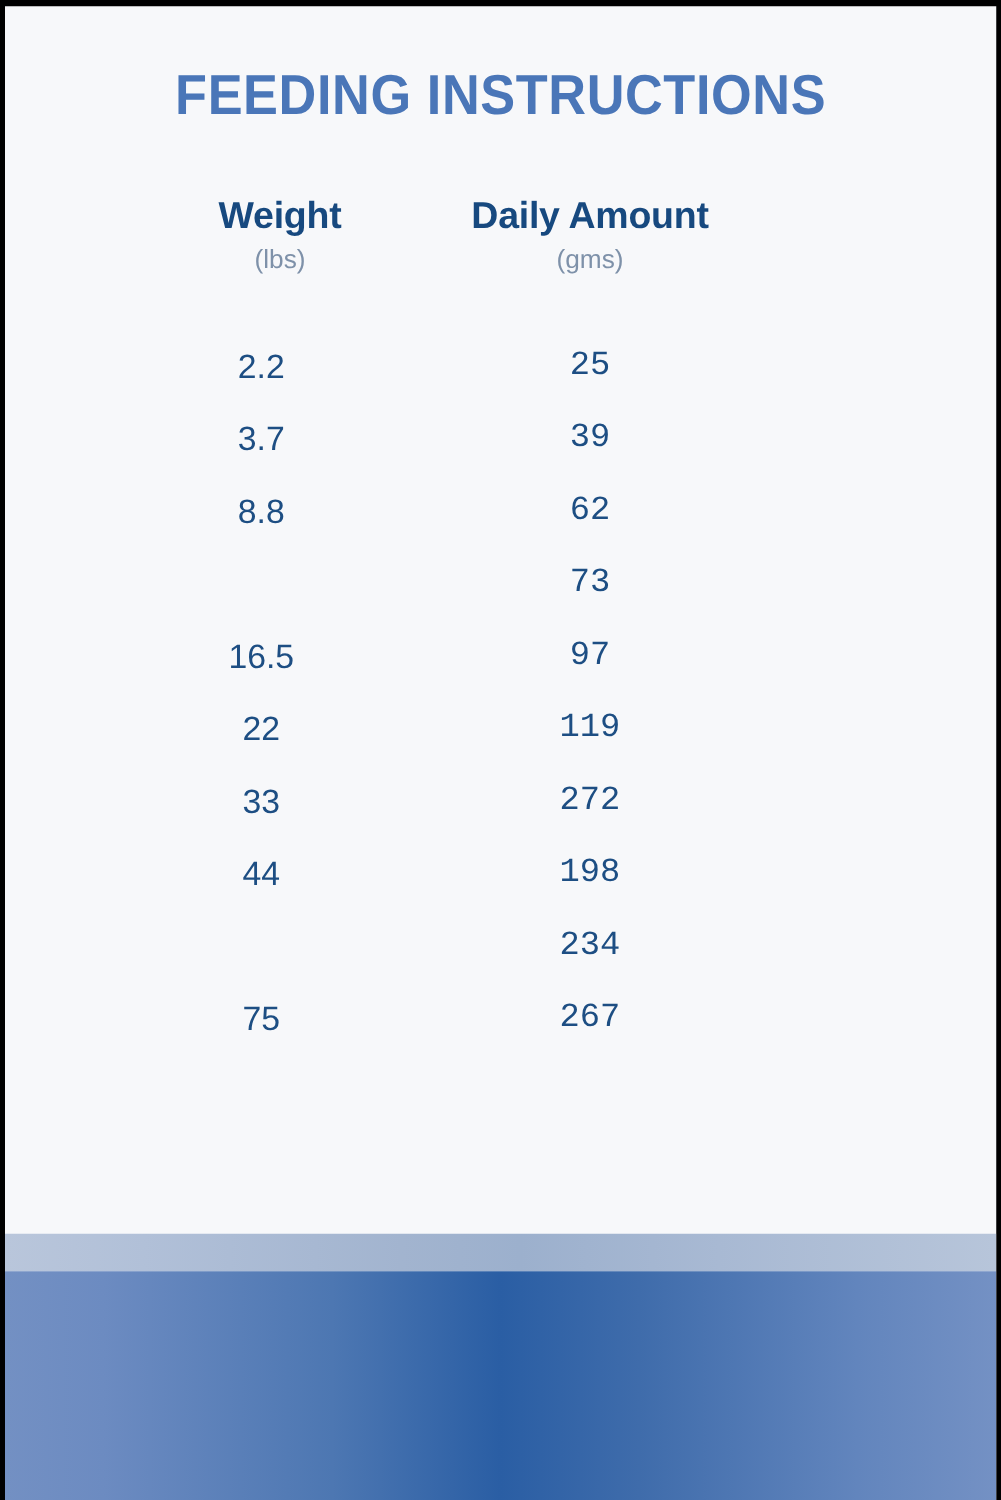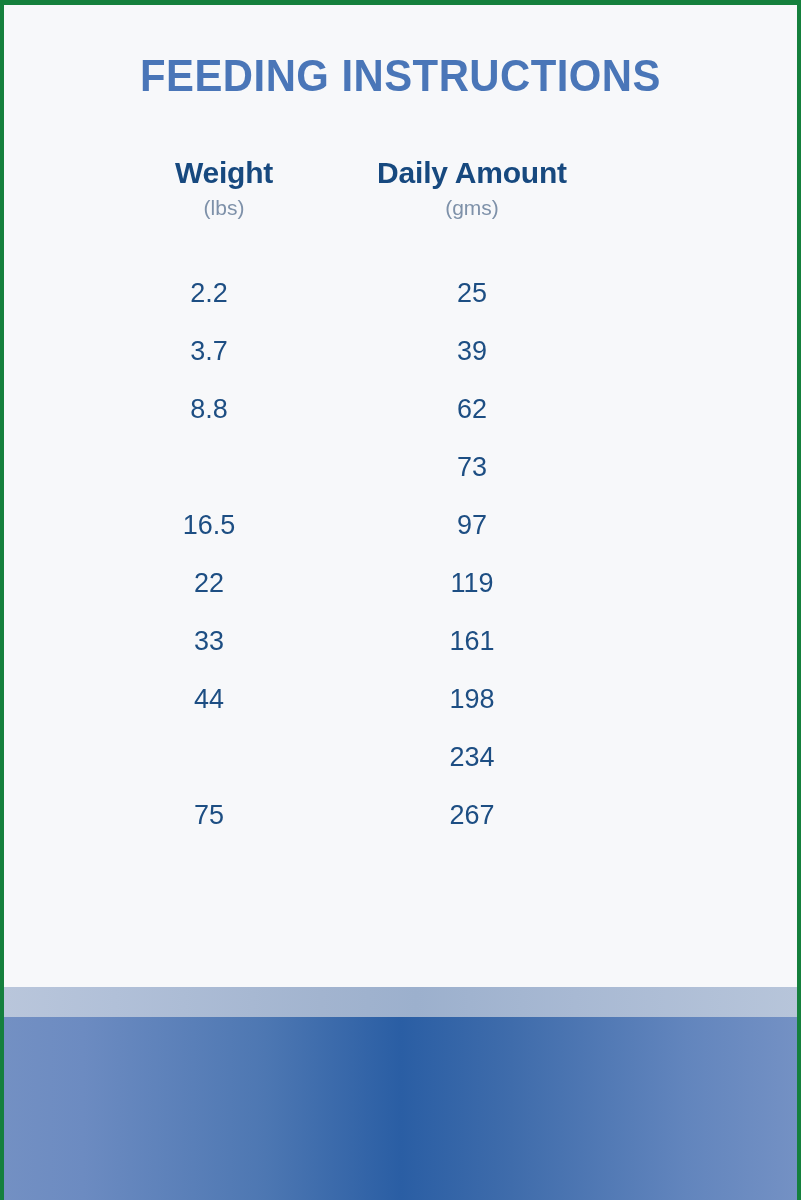--- a/index.html
+++ b/index.html
@@ -4,21 +4,21 @@
 <style>
   html, body {
     margin: 0;
     padding: 0;
     background: #ffffff;
   }
   #page {
     position: relative;
     width: 801px;
     height: 1200px;
-    background: #15803d;
+    background: #000000;
     overflow: hidden;
     font-family: "Liberation Sans", "DejaVu Sans", sans-serif;
     -webkit-font-smoothing: antialiased;
   }
 
   
   #card {
     position: absolute;
     left: 4px;
     top: 5px;
@@ -99,21 +99,21 @@
     position: absolute;
     top: 0;
     text-align: center;
     font-size: 27px;
     line-height: 34px;
     font-weight: normal;
     color: #1d4e83;
     white-space: nowrap;
   }
   .cell-weight { left: 105px; width: 200px; }
-  .cell-amount { left: 328px; width: 280px; }
+  .cell-amount { left: 328px; width: 280px; font-family: Liberation Mono, monospace; }
 
   
   #band-light {
     position: absolute;
     left: 0;
     top: 982px;
     width: 793px;
     height: 30px;
     background: linear-gradient(to right,
         #b9c6db 0%,
@@ -179,21 +179,21 @@
         <div class="data-row">
           <div class="cell cell-weight">16.5</div>
           <div class="cell cell-amount">97</div>
         </div>
         <div class="data-row">
           <div class="cell cell-weight">22</div>
           <div class="cell cell-amount">119</div>
         </div>
         <div class="data-row">
           <div class="cell cell-weight">33</div>
-          <div class="cell cell-amount">161</div>
+          <div class="cell cell-amount">272</div>
         </div>
         <div class="data-row">
           <div class="cell cell-weight">44</div>
           <div class="cell cell-amount">198</div>
         </div>
         <div class="data-row">
           <div class="cell cell-amount">234</div>
         </div>
         <div class="data-row">
           <div class="cell cell-weight">75</div>

